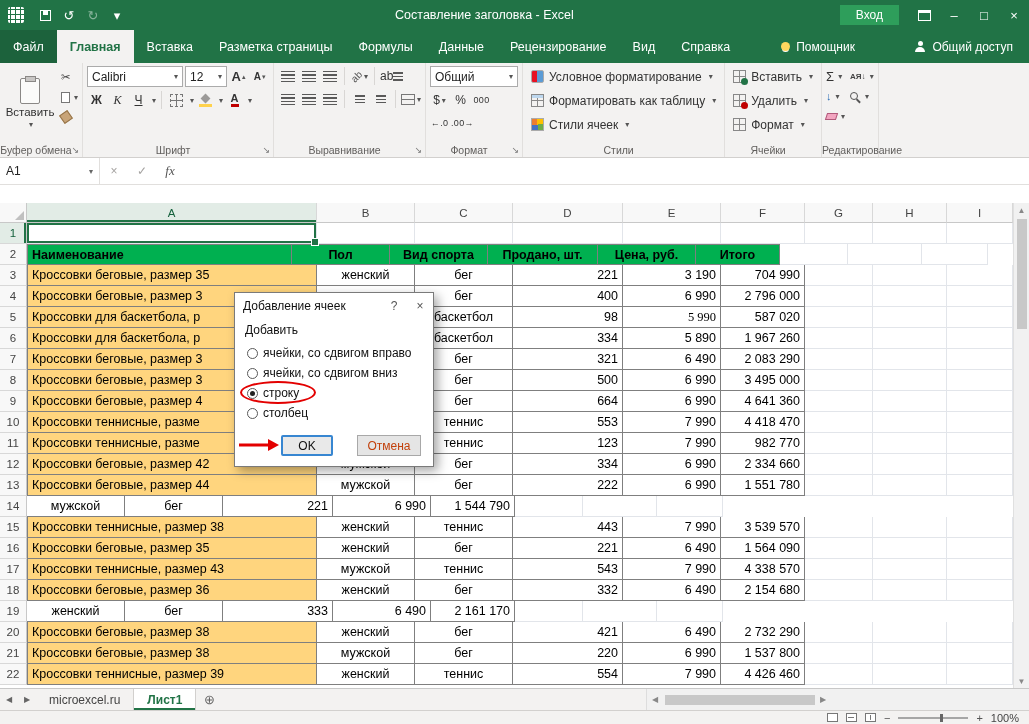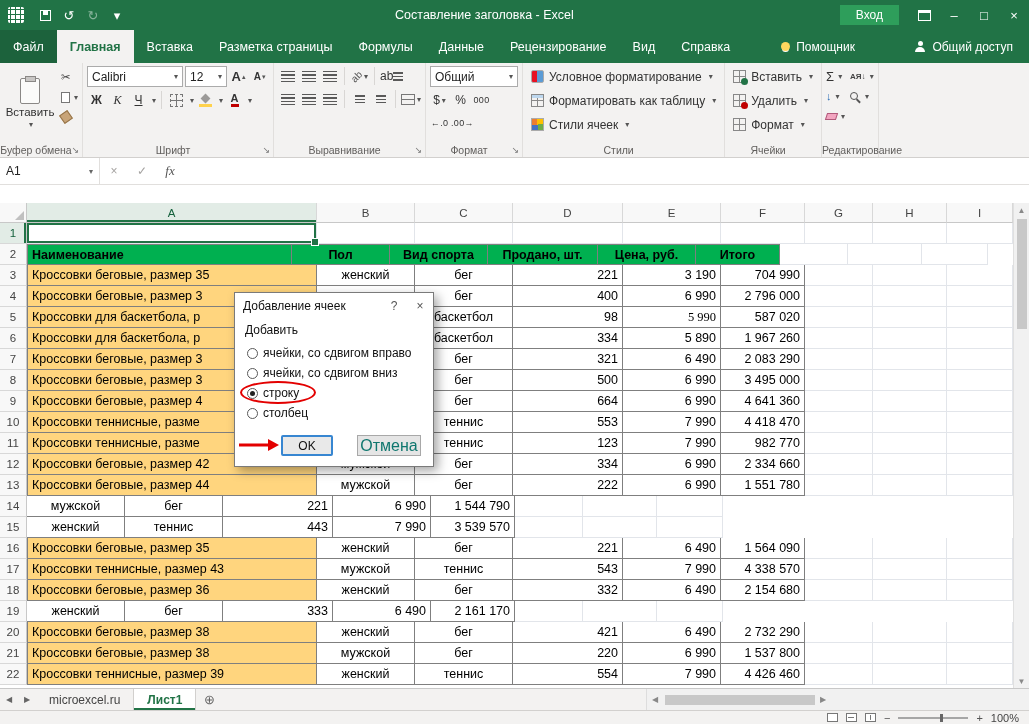--- a/index.html
+++ b/index.html
@@ -129,21 +129,21 @@
 .dbody{padding:2px 10px}
 .dlabel{margin:3px 0 6px;color:#111}
 .opt{display:flex;align-items:center;gap:5px;height:20px;position:relative;padding-left:2px}
 .radio{width:11px;height:11px;border:1px solid #595959;border-radius:50%;background:#fff;position:relative;flex:none}
 .opt.selected .radio::after{content:'';position:absolute;inset:2px;background:#222;border-radius:50%}
 .optlabel{color:#111;white-space:nowrap}
 .red-ellipse{display:none;position:absolute;left:-5px;top:-2px;width:76px;height:23px;border:2px solid var(--red);border-radius:50%;pointer-events:none}
 .opt.highlighted .red-ellipse{display:block}
 .dfooter{position:absolute;left:0;right:0;bottom:10px;display:flex;align-items:center;padding-left:46px;gap:24px}
 .okbtn{width:52px;height:21px;background:#e9e9e9;border:2px solid #3786d1;border-radius:2px;font-family:inherit;font-size:12px;color:#111}
-.cancelbtn{width:64px;height:21px;background:#e5e5e5;border:1px solid #a8a8a8;font-family:inherit;font-size:16px;color:#0f766e}
+.cancelbtn{width:64px;height:21px;background:#e5e5e5;border:1px solid #a8a8a8;font-family:inherit;font-size:12px;color:#c2410c}
 .red-arrow{position:absolute;left:4px;bottom:14px}
 
 
 .tabsbar{position:absolute;top:688px;left:0;width:100%;height:22px;background:#f3f2f1;border-top:1px solid #c8c8c8;display:flex;align-items:stretch}
 .tnav{width:18px;display:flex;align-items:center;justify-content:center;font-size:8px;color:#666}
 .stab{padding:0 13px;display:flex;align-items:center;font-size:12px;color:#444;border-right:1px solid #d2d0ce;background:#f3f2f1;white-space:nowrap}
 .stab.active{background:#fff;color:var(--accent);font-weight:bold;box-shadow:inset 0 -2px 0 var(--accent)}
 .addsheet{width:26px;display:flex;align-items:center;justify-content:center;color:#666;font-size:13px}
 .hscroll{margin-left:auto;width:383px;display:flex;align-items:center;background:#f1f1f1;border-left:1px solid #ddd}
 .harrow{width:16px;text-align:center;font-size:8px;color:#888}
@@ -609,20 +609,21 @@
           <div class="gcell tbl center" style="width: 98px;">бег</div>
           <div class="gcell tbl right" style="width: 110px;">221</div>
           <div class="gcell tbl right" style="width: 98px;">6 990</div>
           <div class="gcell tbl right" style="width: 84px;">1 544 790</div>
           <div class="gcell" style="width: 68px;"></div>
           <div class="gcell" style="width: 74px;"></div>
           <div class="gcell" style="width: 66px;"></div>
         </div>
         <div class="grow">
           <div class="rownum">15</div>
+          <div class="gcell tbl namec bl" style="width: 290px;">Кроссовки теннисные, размер 38</div>
           <div class="gcell tbl center" style="width: 98px;">женский</div>
           <div class="gcell tbl center" style="width: 98px;">теннис</div>
           <div class="gcell tbl right" style="width: 110px;">443</div>
           <div class="gcell tbl right" style="width: 98px;">7 990</div>
           <div class="gcell tbl right" style="width: 84px;">3 539 570</div>
           <div class="gcell" style="width: 68px;"></div>
           <div class="gcell" style="width: 74px;"></div>
           <div class="gcell" style="width: 66px;"></div>
         </div>
         <div class="grow">

